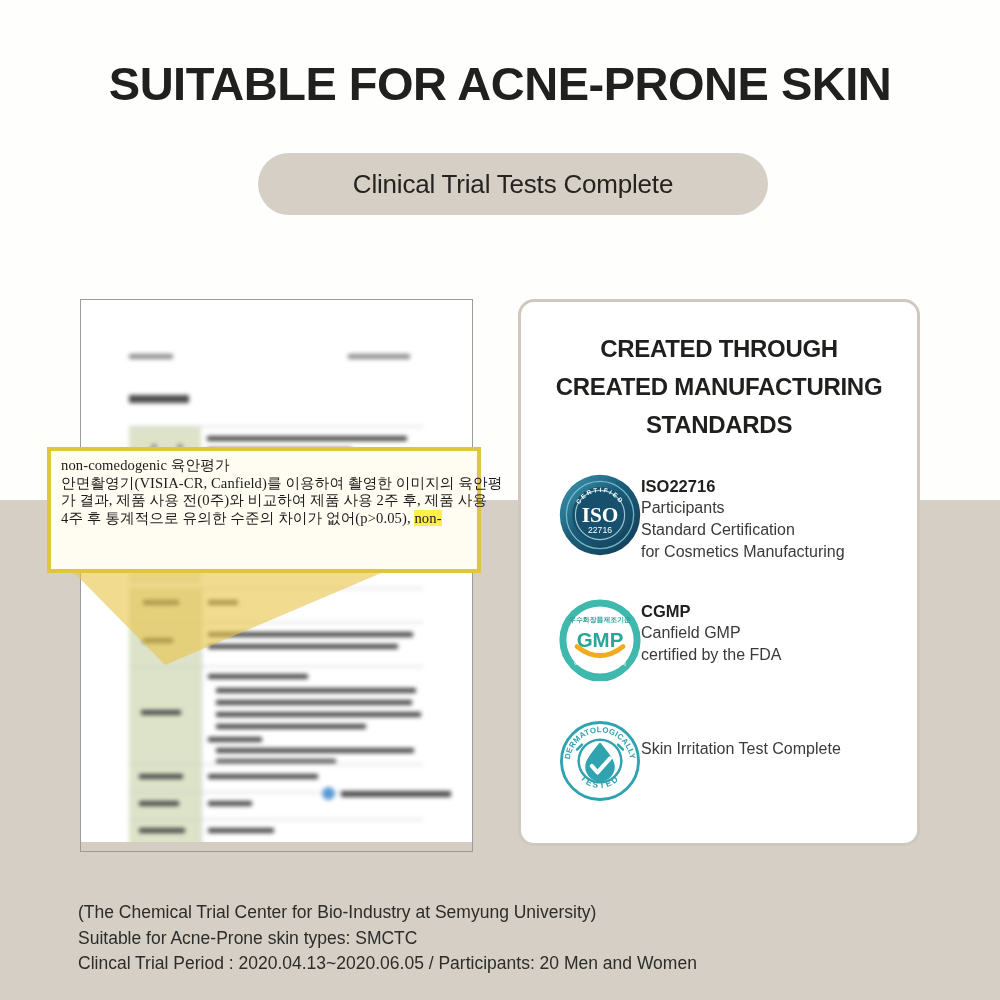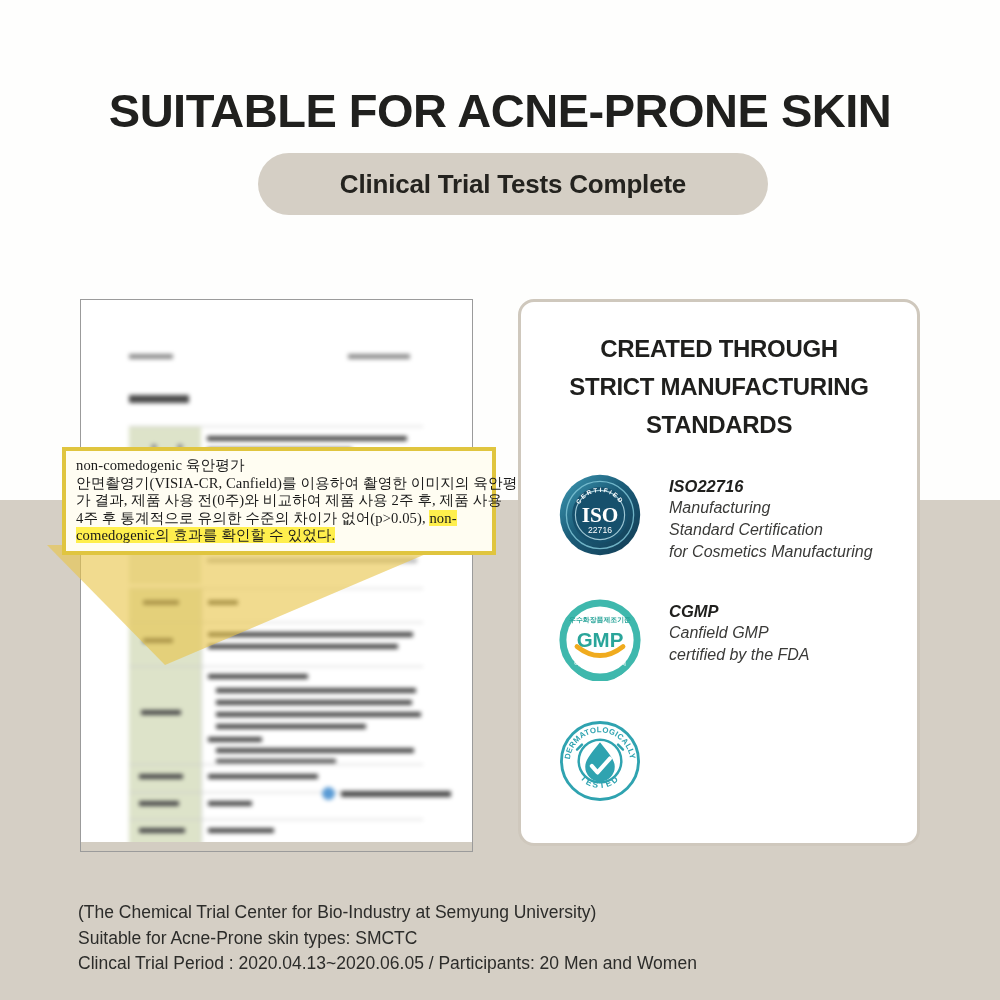--- a/index.html
+++ b/index.html
@@ -9,33 +9,33 @@
     font-family:"Liberation Sans",sans-serif;
     overflow:hidden;
     position:relative;
   }
   
   #bg-top{position:absolute;left:0;top:0;width:1000px;height:500px;background:#fefefd;}
   #bg-bottom{position:absolute;left:0;top:500px;width:1000px;height:500px;background:#d5cfc5;}
 
   
   #headline{
-    position:absolute;left:0;top:83px;width:1000px;
+    position:absolute;left:0;top:56px;width:1000px;
     text-align:center;
     font-size:47px;font-weight:bold;letter-spacing:-0.5px;
     color:#20201e;
     font-family:"Liberation Sans",sans-serif;
   }
   #subtitle-pill{
     position:absolute;left:258px;top:153px;width:510px;height:62px;
     background:#d5cfc5;border-radius:31px;
     display:flex;align-items:center;justify-content:center;
   }
   #subtitle-pill .txt{
-    font-size:26px;font-weight:bold;color:#24231f;letter-spacing:-0.2px;
+    font-size:26px;font-weight:normal;color:#24231f;letter-spacing:-0.2px;
   }
 
   
   #doc-wrap{
     position:absolute;left:80px;top:299px;width:391px;height:551px;
     background:#ffffff;border:1px solid #9b9b9b;
     overflow:hidden;
   }
   .doc-page{position:absolute;left:0;top:0;width:100%;height:100%;background:#fff;}
   .blur{filter:blur(2.1px);}
@@ -50,21 +50,21 @@
   #doc-seal{position:absolute;left:241px;top:487px;width:13px;height:13px;border-radius:50%;background:#5a9bd5;}
 
   
   #cone{
     position:absolute;left:47px;top:545px;width:400px;height:120px;
     z-index:5;pointer-events:none;
   }
 
   
   #callout{
-    position:absolute;left:62px;top:447px;width:434px;height:108px;
+    position:absolute;left:47px;top:447px;width:434px;height:126px;
     background:#fffdf2;border:4px solid #e0c53f;
     box-sizing:border-box;z-index:6;
     padding:6px 8px 4px 10px;
   }
   #callout .ln{
     font-family:"Liberation Serif",serif;
     font-size:14.6px;line-height:17.6px;color:#1a1a1a;
     white-space:nowrap;letter-spacing:0.1px;
   }
   #callout .hl{background:#ffef4d;}
@@ -75,21 +75,21 @@
     background:#ffffff;border:3px solid #cfc8bd;border-radius:16px;
     box-sizing:border-box;
   }
   #cert-title{
     position:absolute;left:0;top:28px;width:100%;
     text-align:center;color:#1f1f1d;
     font-size:24px;font-weight:bold;line-height:38px;letter-spacing:-0.3px;
   }
   .cert-row{position:absolute;display:flex;align-items:flex-start;}
   .cert-badge{width:82px;height:82px;flex:0 0 82px;position:relative;}
-  .cert-text{margin-left:28px;padding-top:1px;font-style:italic;}
+  .cert-text{padding-top:1px;}
   .cert-name{font-size:16.5px;font-weight:bold;color:#1f1f1d;line-height:22px;}
   .cert-desc{font-size:16px;color:#3a3a38;line-height:22px;font-weight:normal;}
 
   
   #caption{
     position:absolute;left:78px;top:900px;width:860px;
     font-size:17.5px;line-height:25.5px;color:#2c2c2a;
   }
 </style>
 </head>
@@ -180,28 +180,27 @@
 
 <svg id="cone" viewBox="0 0 400 120">
   <polygon points="0,0 400,0 118,120" fill="#e8c54a" opacity="0.62"></polygon>
 </svg>
 
 <div id="callout">
   <div class="ln">non-comedogenic 육안평가</div>
   <div class="ln">안면촬영기(VISIA-CR, Canfield)를 이용하여 촬영한 이미지의 육안평</div>
   <div class="ln">가 결과, 제품 사용 전(0주)와 비교하여 제품 사용 2주 후, 제품 사용</div>
   <div class="ln"><span>4주  후  통계적으로  유의한  수준의  차이가  없어(p&gt;0.05), </span><span class="hl">non-</span></div>
-  <div class="ln"><span class="hl">comedogenic의 효과를 확인할 수 있었다.</span></div>
 </div>
 
 <div id="cert-panel">
 
   <div id="cert-title">
     <div>CREATED THROUGH</div>
-    <div>STRICT MANUFACTURING</div>
+    <div>CREATED MANUFACTURING</div>
     <div>STANDARDS</div>
   </div>
 
   <div class="cert-row" style="left:38px;top:172px;">
     <div class="cert-badge">
       <svg viewBox="0 0 100 100" width="82" height="82">
         <defs>
           <linearGradient id="isoG" x1="0" y1="0" x2="1" y2="1">
             <stop offset="0%" stop-color="#3f9bb5"></stop>
             <stop offset="45%" stop-color="#1b5c78"></stop>
@@ -215,21 +214,21 @@
         <circle cx="50" cy="50" r="30" fill="none" stroke="#bfe4ee" stroke-width="1.4" opacity="0.8"></circle>
         <text font-family="Liberation Sans, sans-serif" font-size="7.6" font-weight="bold" fill="#ffffff" letter-spacing="2.4">
           <textPath href="#isoArc" startOffset="50%" text-anchor="middle">CERTIFIED</textPath>
         </text>
         <text x="50" y="58" text-anchor="middle" font-family="Liberation Serif, serif" font-size="26" font-weight="bold" fill="#ffffff">ISO</text>
         <text x="50" y="72" text-anchor="middle" font-family="Liberation Sans, sans-serif" font-size="10.5" fill="#ffffff">22716</text>
       </svg>
     </div>
     <div class="cert-text">
       <div class="cert-name">ISO22716</div>
-      <div class="cert-desc">Manufacturing</div>
+      <div class="cert-desc">Participants</div>
       <div class="cert-desc">Standard Certification</div>
       <div class="cert-desc">for Cosmetics Manufacturing</div>
     </div>
   </div>
 
   <div class="cert-row" style="left:38px;top:297px;">
     <div class="cert-badge">
       <svg viewBox="0 0 100 100" width="82" height="82">
         <circle cx="50" cy="50" r="48" fill="#3fb8ad"></circle>
         <circle cx="50" cy="50" r="41" fill="#ffffff"></circle>
@@ -263,20 +262,21 @@
         <text font-family="Liberation Sans, sans-serif" font-size="10.5" font-weight="bold" fill="#2fa3b0" letter-spacing="2.4">
           <textPath href="#dBot" startOffset="50%" text-anchor="middle">TESTED</textPath>
         </text>
         <path d="M 50,27 C 62,42 68,49 68,57 A 18,18 0 0 1 32,57 C 32,49 38,42 50,27 Z" fill="#2fa3b0"></path>
         <path d="M 40,56 L 47,64 L 62,47" fill="none" stroke="#ffffff" stroke-width="5" stroke-linecap="round" stroke-linejoin="round"></path>
         <path d="M 22,36 L 28,30" stroke="#2fa3b0" stroke-width="3" stroke-linecap="round"></path>
         <path d="M 78,36 L 72,30" stroke="#2fa3b0" stroke-width="3" stroke-linecap="round"></path>
       </svg>
     </div>
     <div class="cert-text" style="padding-top:18px;">
+      <div class="cert-desc">Skin Irritation Test Complete</div>
     </div>
   </div>
 
 </div>
 
 <div id="caption">
   <div>(The Chemical Trial Center for Bio-Industry at Semyung University)</div>
   <div>Suitable for Acne-Prone skin types: SMCTC</div>
   <div>Clincal Trial Period : 2020.04.13~2020.06.05 / Participants: 20 Men and Women</div>
 </div>

